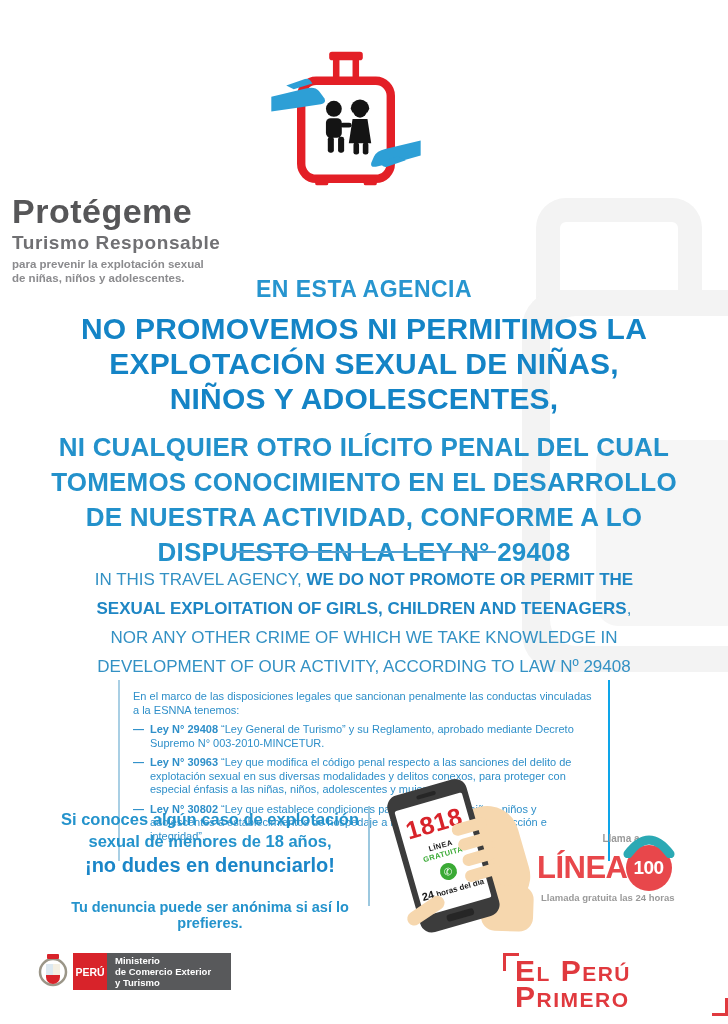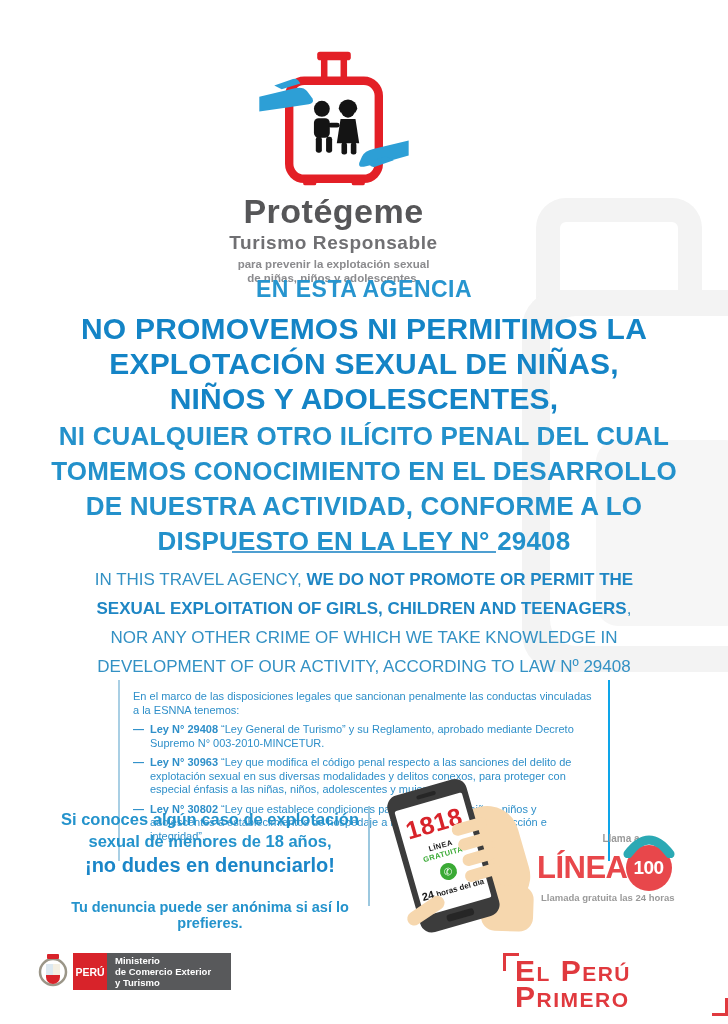--- a/index.html
+++ b/index.html
@@ -11,32 +11,32 @@
   .wm{z-index:0;}
   .wm-handle{position:absolute;right:26px;top:198px;width:118px;height:106px;
              border:24px solid #f3f3f3;border-bottom:none;border-radius:30px 30px 0 0;}
   .wm-body{position:absolute;right:-62px;top:290px;width:268px;height:382px;background:#f3f3f3;border-radius:38px;}
   .wm-body-inner{position:absolute;right:-36px;top:316px;width:214px;height:330px;background:#ffffff;border-radius:26px;}
   .wm-tag{position:absolute;right:-18px;top:440px;width:150px;height:186px;background:#f6f6f6;border-radius:22px;}
 
   .content{z-index:1;}
 
   
-  .logo-block{position:absolute;left:0;top:50px;width:667px;text-align:center;}
+  .logo-block{position:absolute;left:12px;top:50px;width:667px;text-align:left;}
   .logo-art{display:block;margin:0 auto;}
   .brand-title{font-size:34px;font-weight:700;color:#565658;letter-spacing:.5px;margin-top:2px;}
   .brand-subtitle{font-size:19px;font-weight:700;color:#707073;letter-spacing:.6px;margin-top:1px;}
   .brand-tagline{font-size:11.5px;font-weight:600;color:#8b8b8e;line-height:14px;margin-top:3px;}
 
   
   .headline{position:absolute;left:0;top:276px;width:728px;text-align:center;color:#1b8ac9;}
   .hl-intro{font-size:23px;font-weight:700;color:#2795cf;letter-spacing:.5px;margin-bottom:8px;}
   .hl-bold{font-size:30px;font-weight:800;line-height:35px;color:#1484c6;letter-spacing:.2px;}
   .hl-reg{font-size:26px;font-weight:600;line-height:35px;color:#2391cb;letter-spacing:.2px;}
-  .hl-reg-block{margin-top:3px;}
+  .hl-reg-block{margin-top:14px;}
 
   .h-divider{position:absolute;left:232px;top:551px;width:264px;height:2px;background:#4f9fd1;}
 
   
   .english{position:absolute;left:91px;top:565px;width:546px;text-align:center;
            font-size:17px;line-height:29px;color:#3391c4;font-weight:400;}
   .english b{font-weight:800;color:#1e86c4;}
 
   
   .legal-box{position:absolute;left:118px;top:680px;width:492px;

